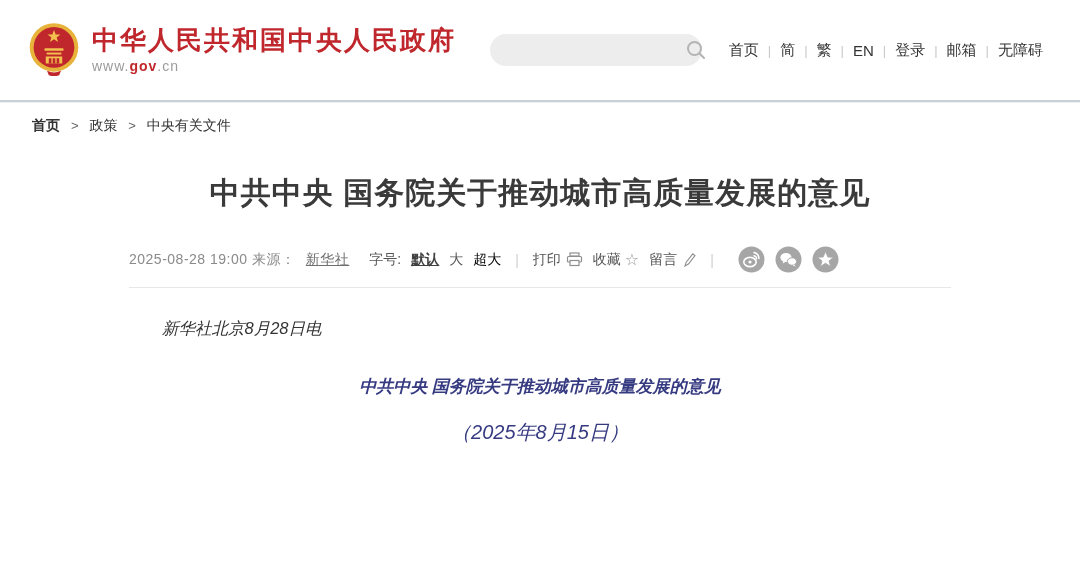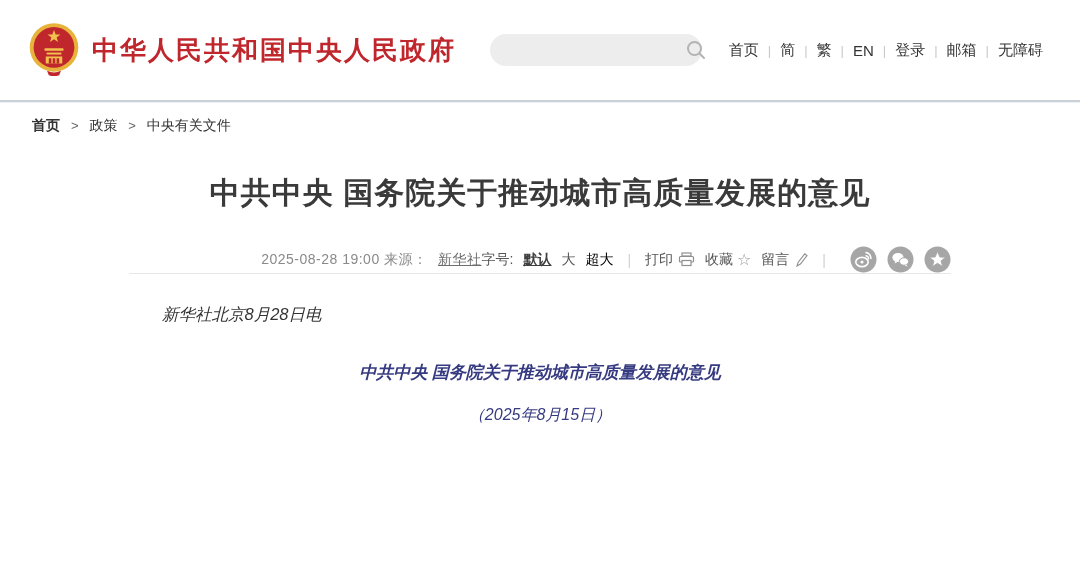--- a/index.html
+++ b/index.html
@@ -30,39 +30,39 @@
   .breadcrumb { padding:15px 32px 8px; font-size:14px; color:#333; }
   .breadcrumb a { color:#333; text-decoration:none; }
   .breadcrumb .bc-home { font-weight:bold; }
   .breadcrumb .bc-sep { color:#666; margin:0 7px; font-size:13px; }
 
   
   .main { width:822px; margin:0 auto; }
   .article-title { margin-top:30px; text-align:center; font-size:30px; font-weight:bold;
     color:#3a3a3a; letter-spacing:1px; }
 
-  .meta-row { margin-top:32px; display:flex; align-items:center; justify-content:flex-end;
-    border-bottom:1px solid #e7e7e7; font-size:14px; color:#8a8a8a; }
+  .meta-row { margin-top:32px; display:flex; align-items:center; justify-content:flex-start;
+    padding-bottom:14px; border-bottom:1px solid #e7e7e7; font-size:14px; color:#8a8a8a;gap:20px; }
   .meta-left { letter-spacing:.5px; }
   .meta-left .src-name { color:#6f6f6f; margin-left:6px; }
   .meta-right { display:flex; align-items:center; color:#555; }
   .meta-right .gap { margin-left:10px; }
   .fs-default { color:#404040; font-weight:bold; }
   .pipe { color:#d0d0d0; margin:0 14px; }
   .tool { display:flex; align-items:center; cursor:pointer; }
   .tool svg { margin-left:5px; }
   .tool .star-glyph { margin-left:4px; font-size:16px; color:#9a9a9a; }
   .share-icons { display:flex; align-items:center; }
   .share-icons .share-btn { margin-left:10px; cursor:pointer; border:none; background:none; padding:0; line-height:0; }
 
   
   .article-body { margin-top:24px; font-size:16.5px; color:#333; line-height:1.95;font-style:italic; }
   .article-body p { text-indent:2em; text-align:justify; margin-top:18px; }
   .doc-title { margin-top:26px; text-align:center; font-weight:bold; color:#363a80; font-size:17px; }
-  .doc-date { margin-top:10px; text-align:center; color:#363a80; font-size:16px; }
+  .doc-date { margin-top:10px; text-align:center; color:#363a80; font-size:20px; }
   .para { margin-top:24px; }
 </style>
 </head>
 <body>
 
 <div class="site-header">
   <div class="brand">
     <svg class="emblem" viewBox="0 0 60 64">
       <circle cx="30" cy="29" r="28" fill="#e8b33a"></circle>
       <circle cx="30" cy="29" r="23.5" fill="#c0272d"></circle>
@@ -70,20 +70,21 @@
       <rect x="19" y="30" width="22" height="3" rx="1" fill="#f2c14d"></rect>
       <rect x="21.5" y="35" width="17" height="2.2" fill="#f2c14d"></rect>
       <rect x="20.5" y="39.5" width="19" height="8" fill="#f2c14d"></rect>
       <rect x="24" y="41.5" width="3" height="6" fill="#c0272d"></rect>
       <rect x="28.5" y="41.5" width="3" height="6" fill="#c0272d"></rect>
       <rect x="33" y="41.5" width="3" height="6" fill="#c0272d"></rect>
       <path d="M22 56 Q30 60 38 56 L36 61 Q30 63 24 61 Z" fill="#c0272d"></path>
     </svg>
     <div class="brand-text">
       <div class="site-title">中华人民共和国中央人民政府</div>
+      <div class="site-url"><span>www.</span><span class="gov">gov</span><span>.cn</span></div>
     </div>
   </div>
 
   <div class="search-box">
     <input class="search-input" type="text" value="" style="">
     <button class="search-btn" aria-label="search">
       <svg width="22" height="22" viewBox="0 0 22 22">
         <circle cx="9.5" cy="9.5" r="6.5" fill="none" stroke="#b3b3b3" stroke-width="2"></circle>
         <line x1="14.5" y1="14.5" x2="19" y2="19" stroke="#b3b3b3" stroke-width="2" stroke-linecap="round"></line>
       </svg>

